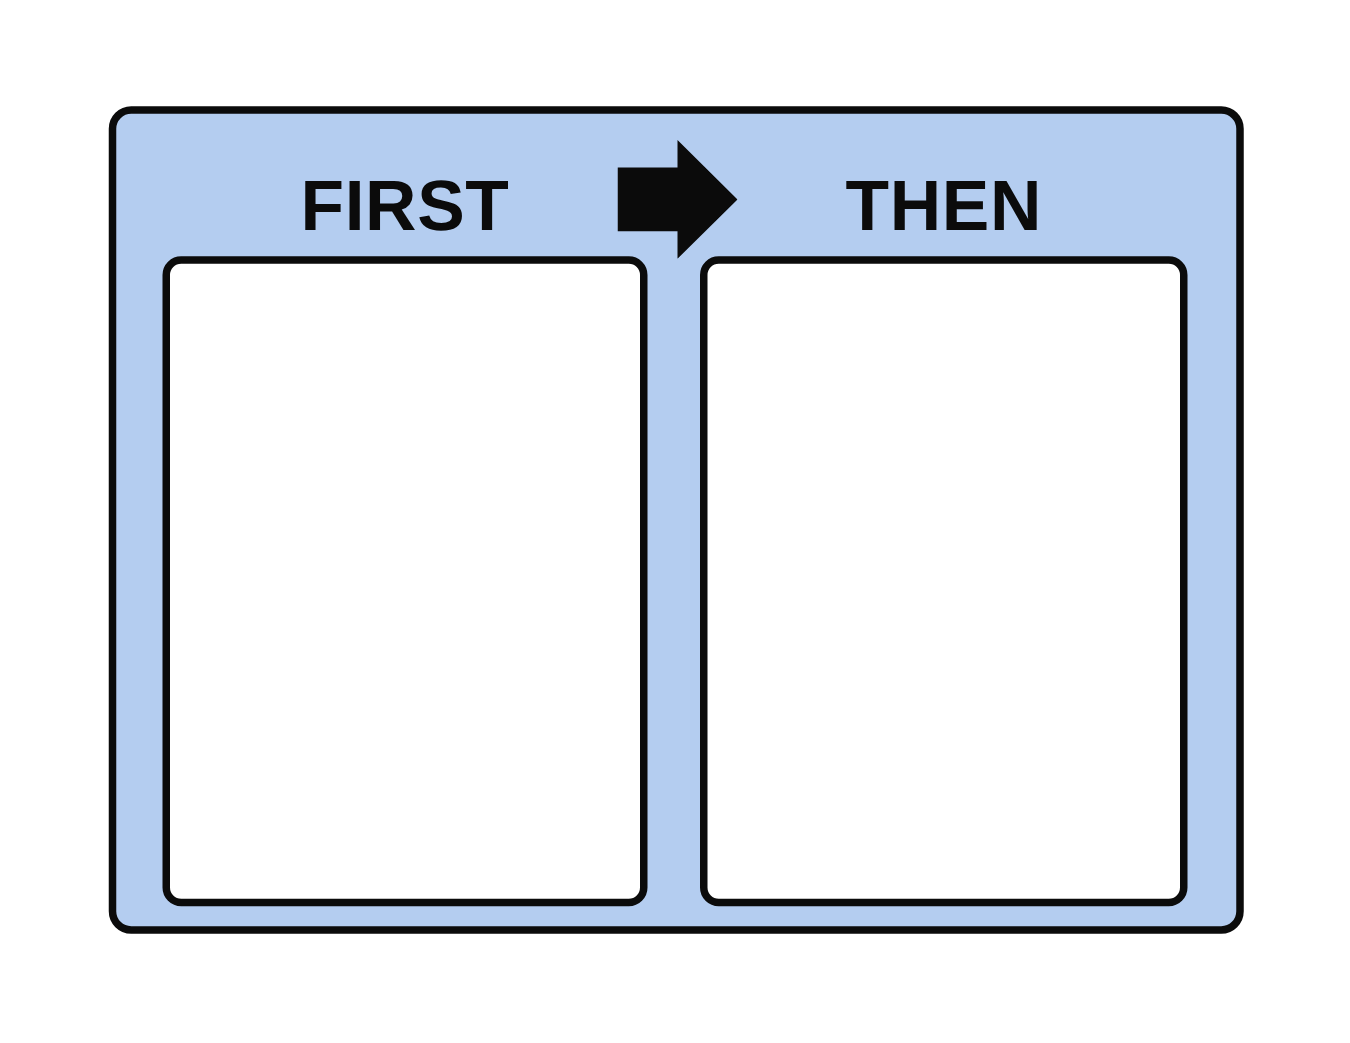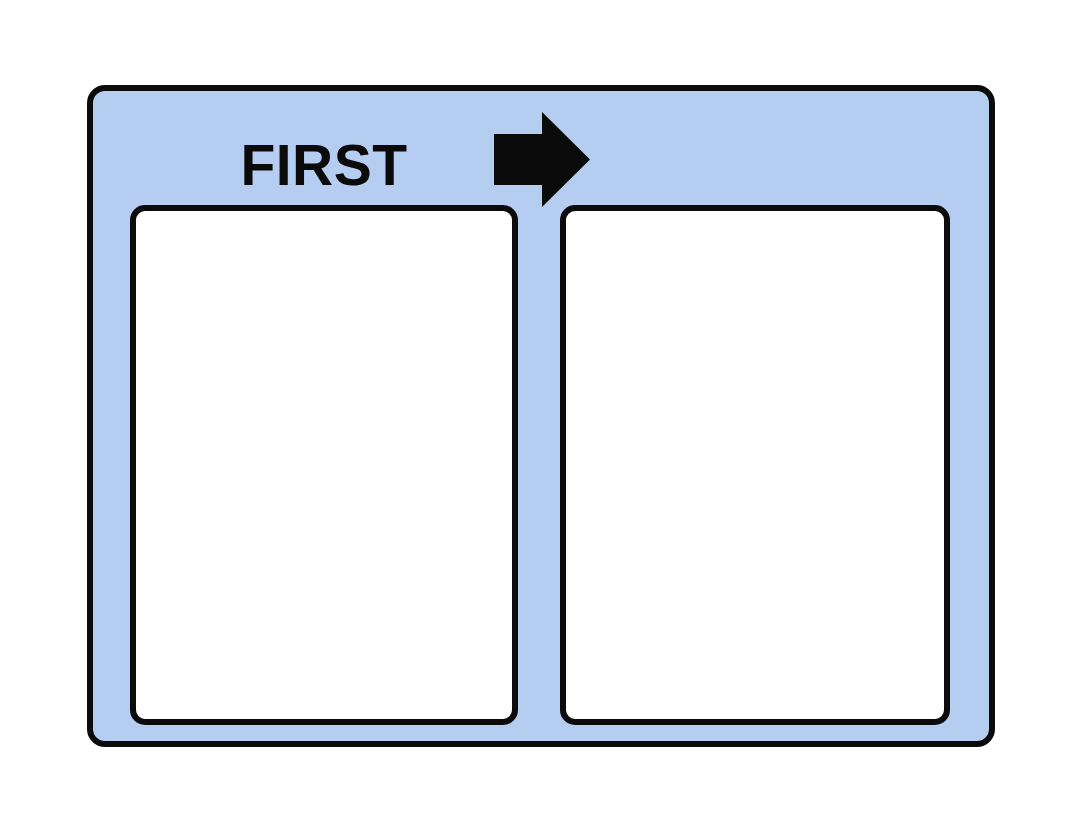--- a/index.html
+++ b/index.html
@@ -84,20 +84,21 @@
     <div class="board-inner">
 
       <div class="header-label first">FIRST</div>
 
       <div class="arrow">
         <svg viewBox="0 0 96 95" xmlns="http://www.w3.org/2000/svg" aria-hidden="true">
           <polygon points="0,22 48,22 48,0 96,47.5 48,95 48,73 0,73" fill="currentColor"></polygon>
         </svg>
       </div>
 
+      <div class="header-label then">THEN</div>
 
       <div class="panel first"></div>
 
       <div class="panel then"></div>
 
     </div>
   </div>
 </div>
 
 </body></html>

